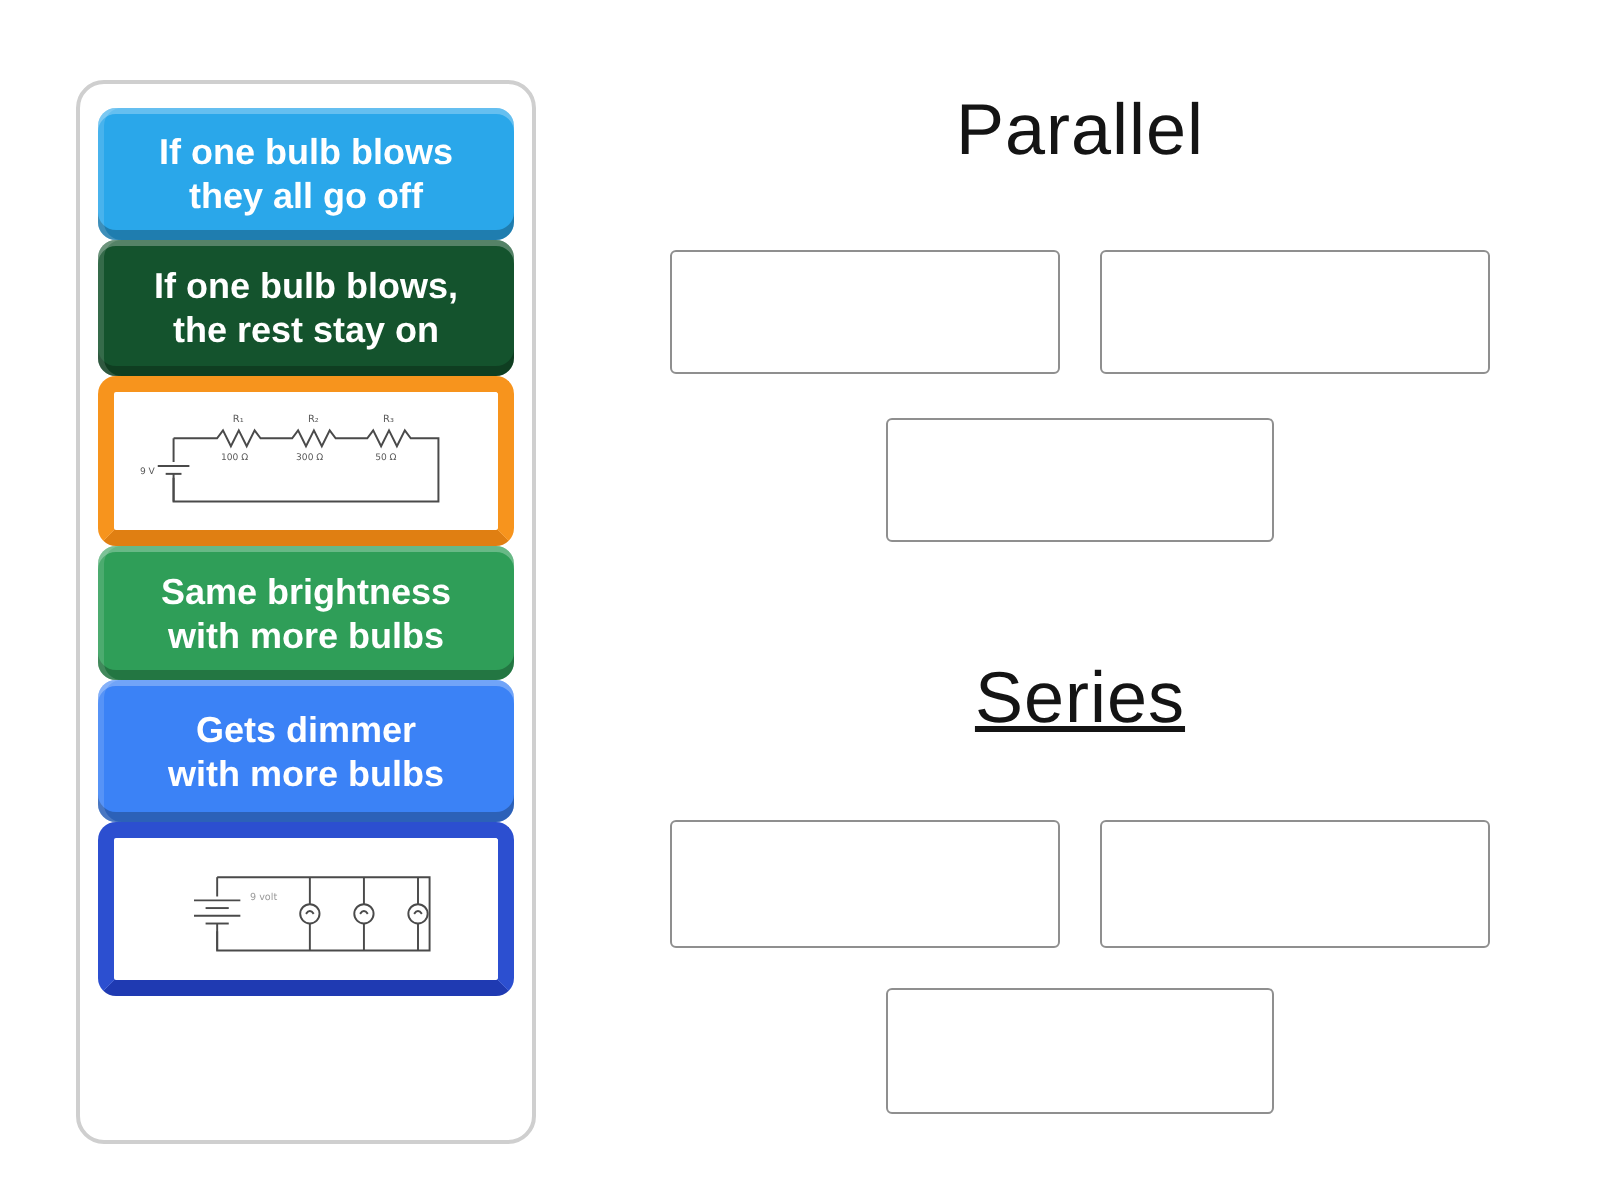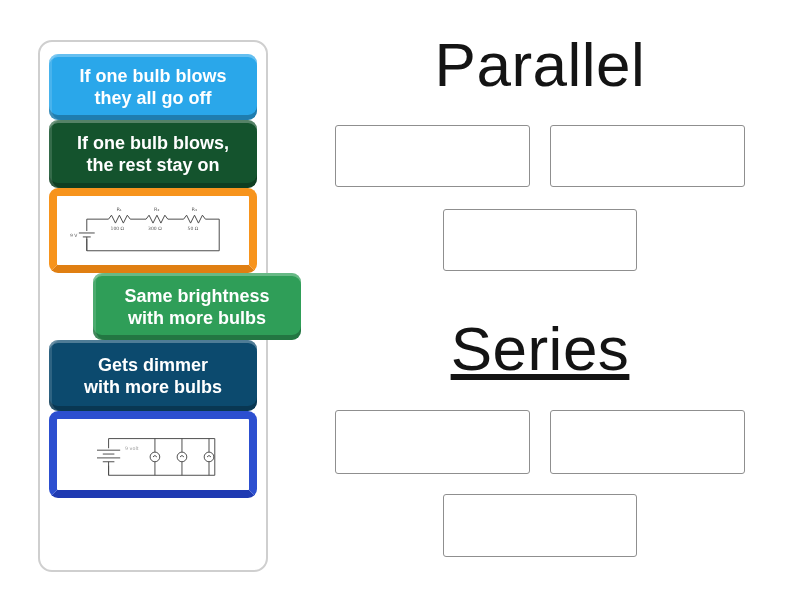--- a/index.html
+++ b/index.html
@@ -15,39 +15,39 @@
   .text-card { color:#fff; font-weight:bold; font-size:18px; line-height:22px;
                text-align:center; display:flex; align-items:center; justify-content:center;
                padding:11px 2px; white-space:pre-line; cursor:grab;
                box-shadow: inset 0 3px 0 rgba(255,255,255,.28),
                            inset 3px 0 0 rgba(255,255,255,.14),
                            inset 0 -5px 0 rgba(0,0,0,.25); }
   .img-card { background:#fff; display:flex; align-items:center; justify-content:center;
               cursor:grab; }
   .bg-blue  { background:#2aa7ea; }
   .bg-red   { background:#14532d; }
-  .bg-green { background:#2f9e58;margin-left:44px; }
-  .bg-pink  { background:#0c4a6e; }
+  .bg-green { background:#2f9e58; }
+  .bg-pink  { background:#3b82f6; }
   .bd-orange { border:8px solid #f7941d; border-bottom-color:#e07f12; height:85px; }
   .bd-navy   { border:8px solid #2c4fd0; border-bottom-color:#1f3ab2; height:87px; }
   .card-1 { min-height:66px; }
   .card-2 { min-height:68px; }
   .card-4 { min-height:67px; }
   .card-5 { min-height:71px; }
 
   svg { display:block; }
   svg text { font-family:"DejaVu Sans", sans-serif; }
   .wire { stroke:#4a4a4a; stroke-width:1; fill:none; }
   .tiny { font-size:5px; fill:#5a5a5a; }
   .tiny2 { font-size:4.6px; fill:#5a5a5a; }
   .faint { font-size:5px; fill:#9a9a9a; }
 
   
   .group-title { position:absolute; left:300px; width:480px; text-align:center;
-                 font-size:62px; line-height:46px; color:#141414; letter-spacing:0.5px; }
+                 font-size:36px; line-height:46px; color:#141414; letter-spacing:0.5px; }
   .t-parallel { top:42px; }
   .t-series   { top:326px;text-decoration:underline; }
   .slot { position:absolute; background:#fff; border:1px solid #8f8f8f; border-radius:3px; }
   .slot-p1 { left:335px; top:125px; width:195px; height:62px; }
   .slot-p2 { left:550px; top:125px; width:195px; height:62px; }
   .slot-p3 { left:443px; top:209px; width:194px; height:62px; }
   .slot-s1 { left:335px; top:410px; width:195px; height:64px; }
   .slot-s2 { left:550px; top:410px; width:195px; height:64px; }
   .slot-s3 { left:443px; top:494px; width:194px; height:63px; }
 </style>

